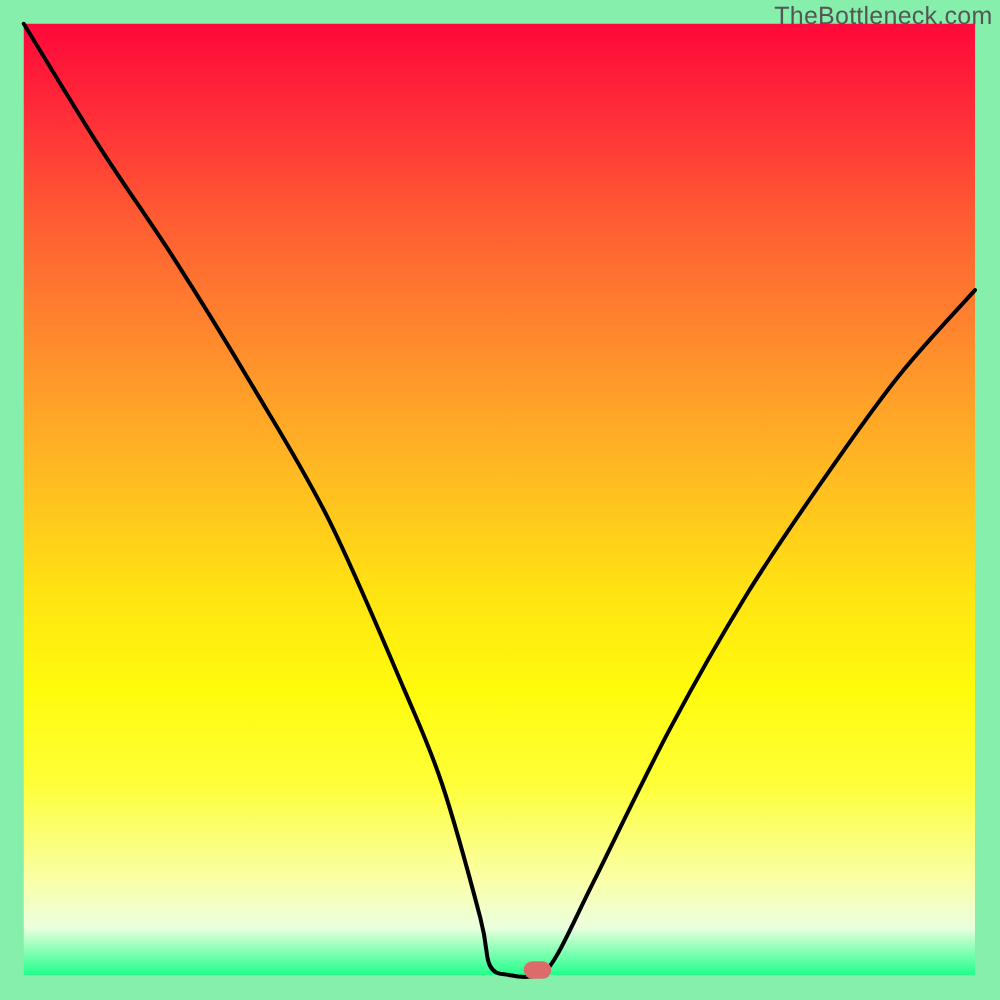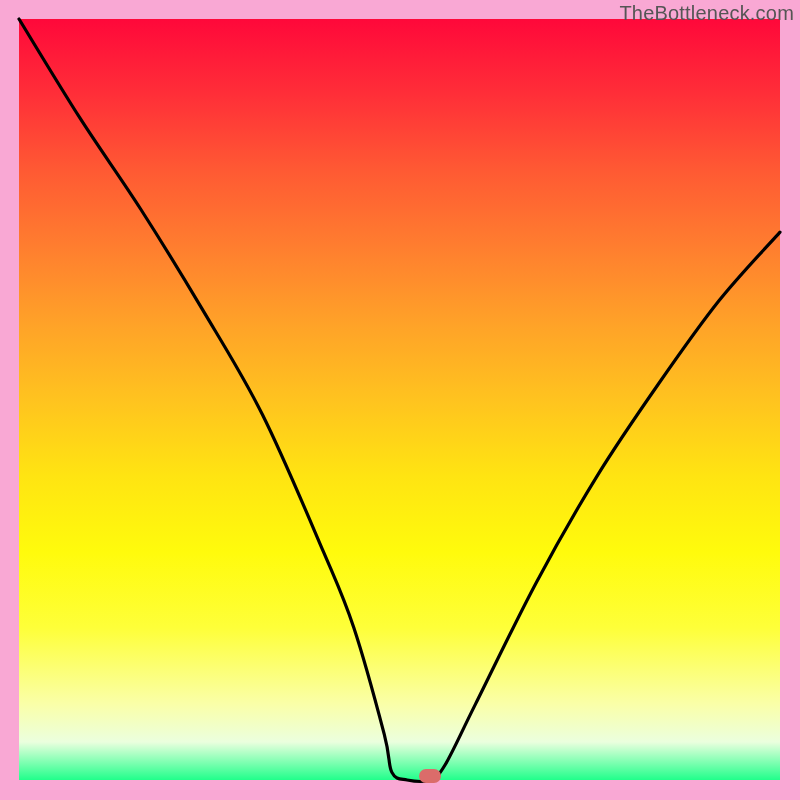--- a/index.html
+++ b/index.html
@@ -3,21 +3,21 @@
 <meta charset="utf-8">
 <style>
   * { margin: 0; padding: 0; box-sizing: border-box; }
   html, body { width: 800px; height: 800px; overflow: hidden; }
   body { background: #000; position: relative; font-family: Arial, sans-serif; }
 
   .frame {
     position: absolute;
     left: 0; top: 0;
     width: 800px; height: 800px;
-    background: #f9a8d4;
+    background: #86efac;
   }
 
   .plot-area {
     position: absolute;
     left: 19px;
     top: 19px;
     width: 761px;
     height: 761px;
     background: linear-gradient(to bottom,
       #ff083a 0%,

